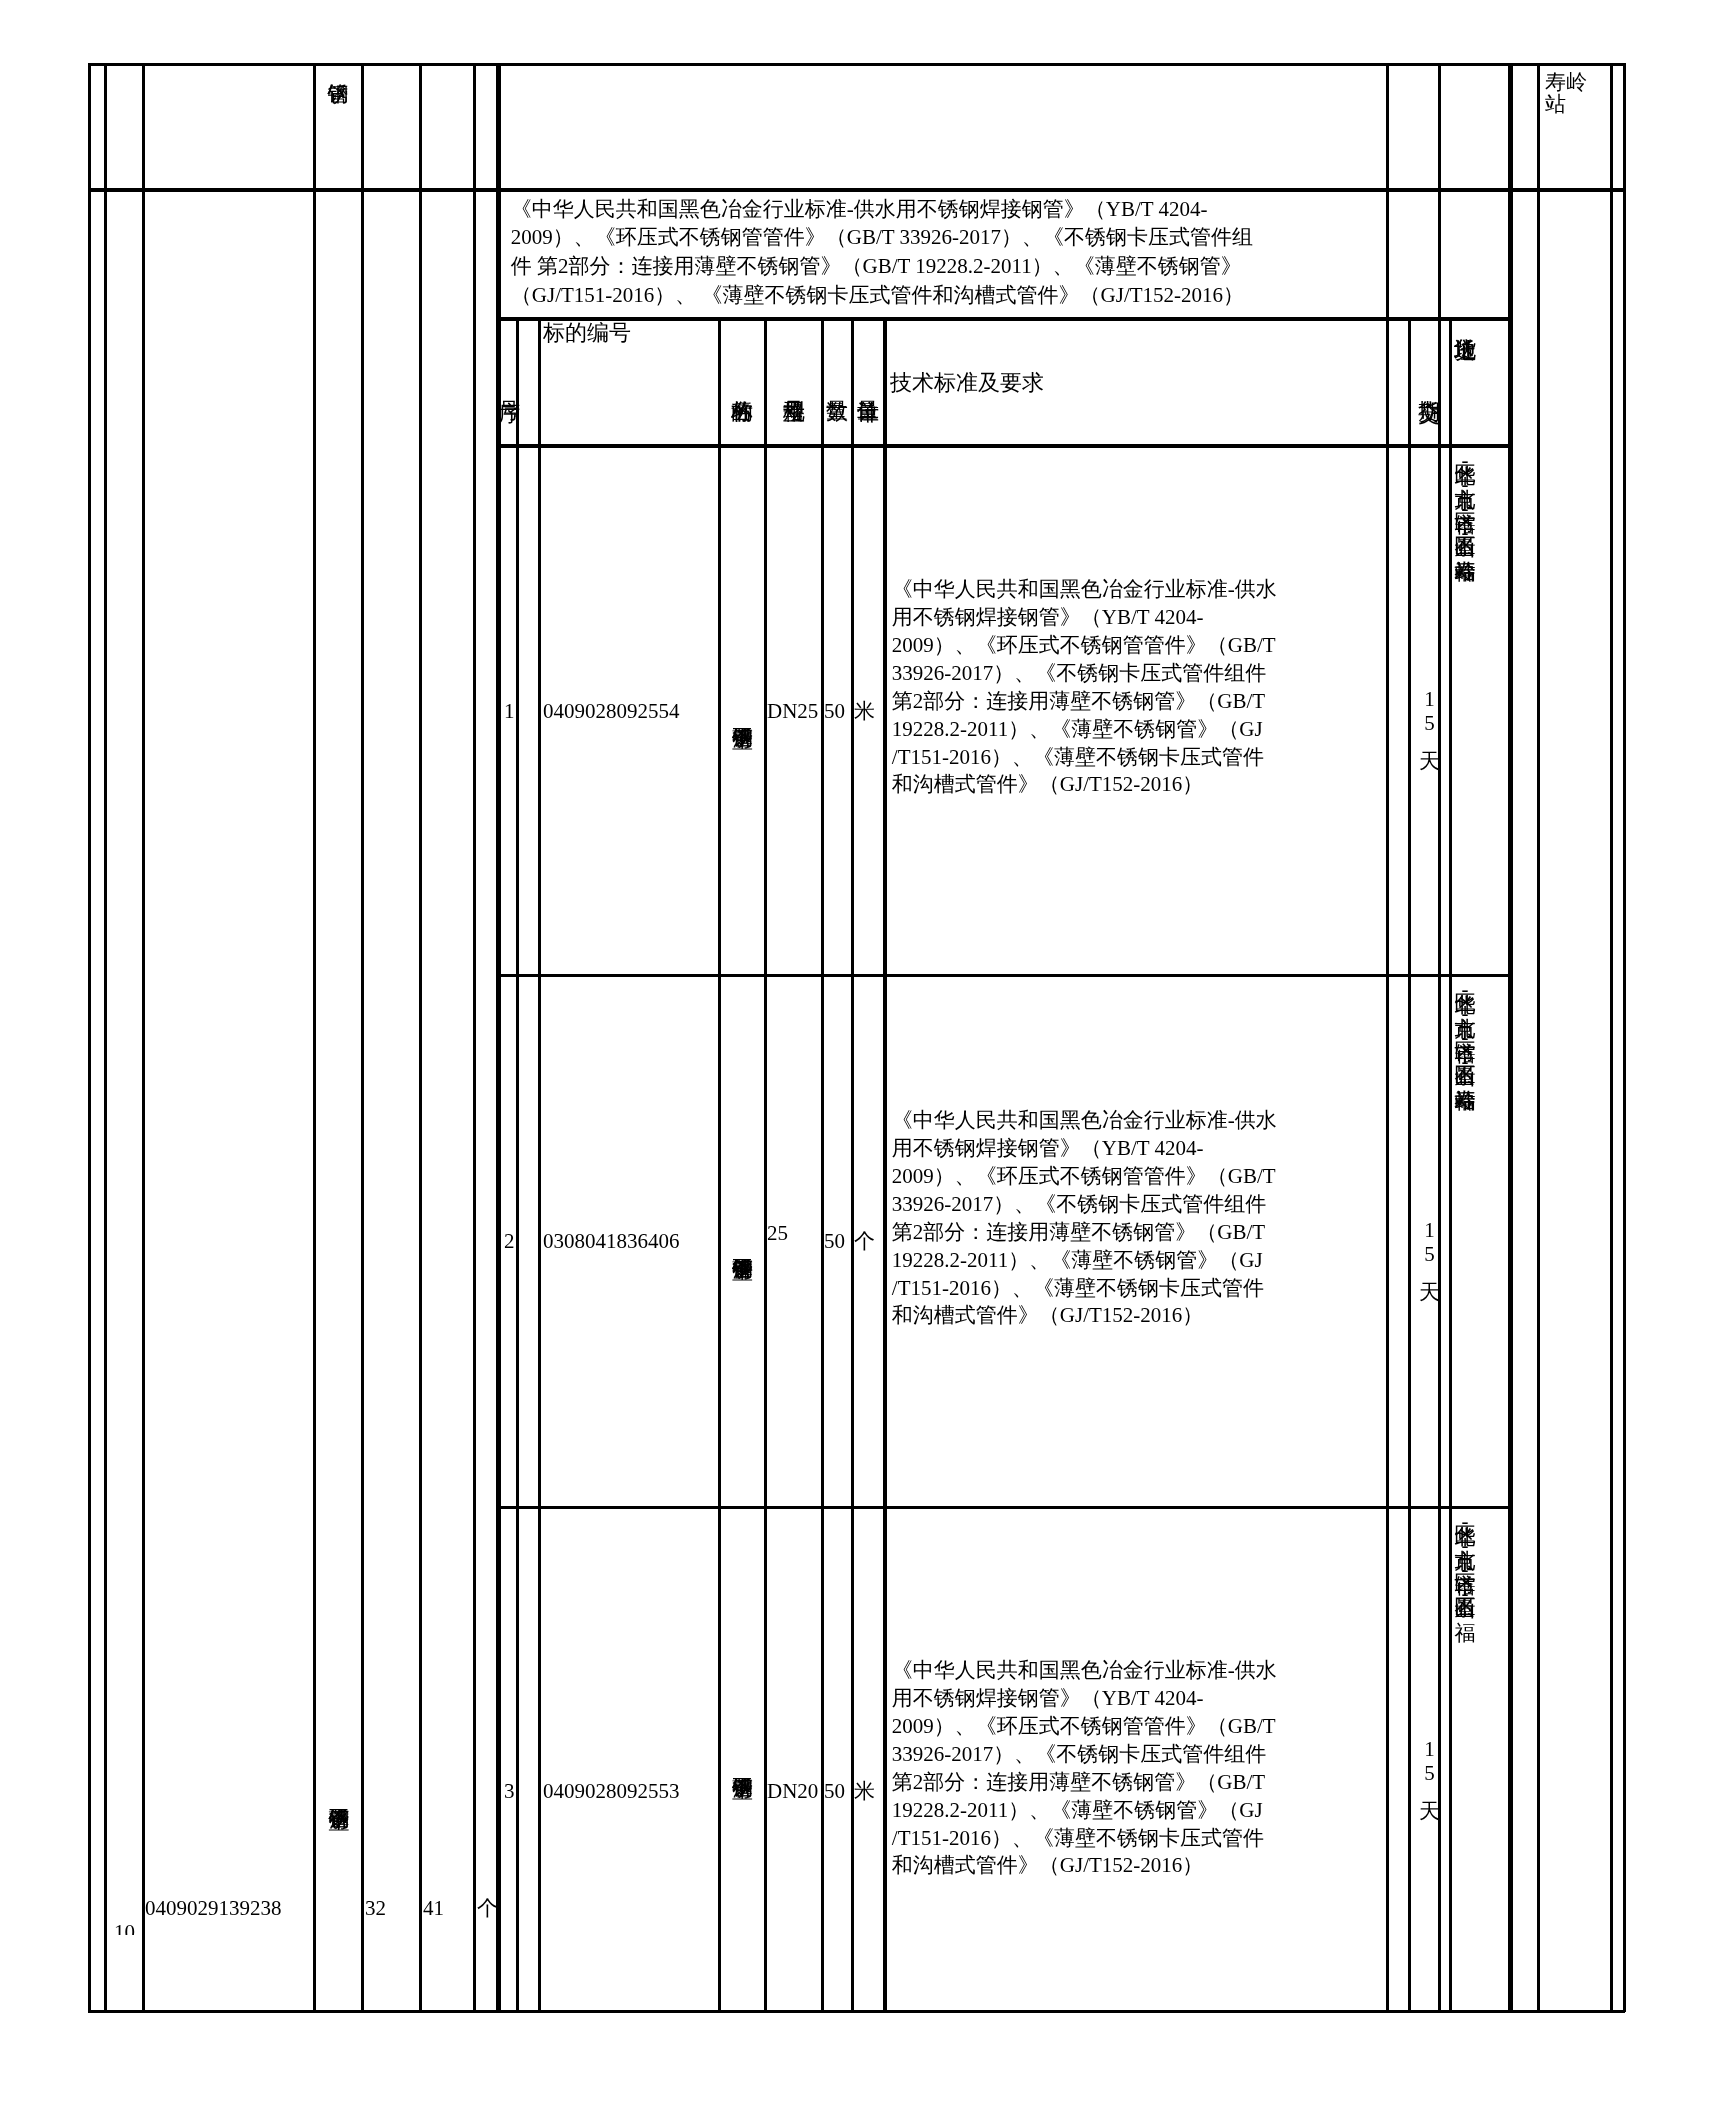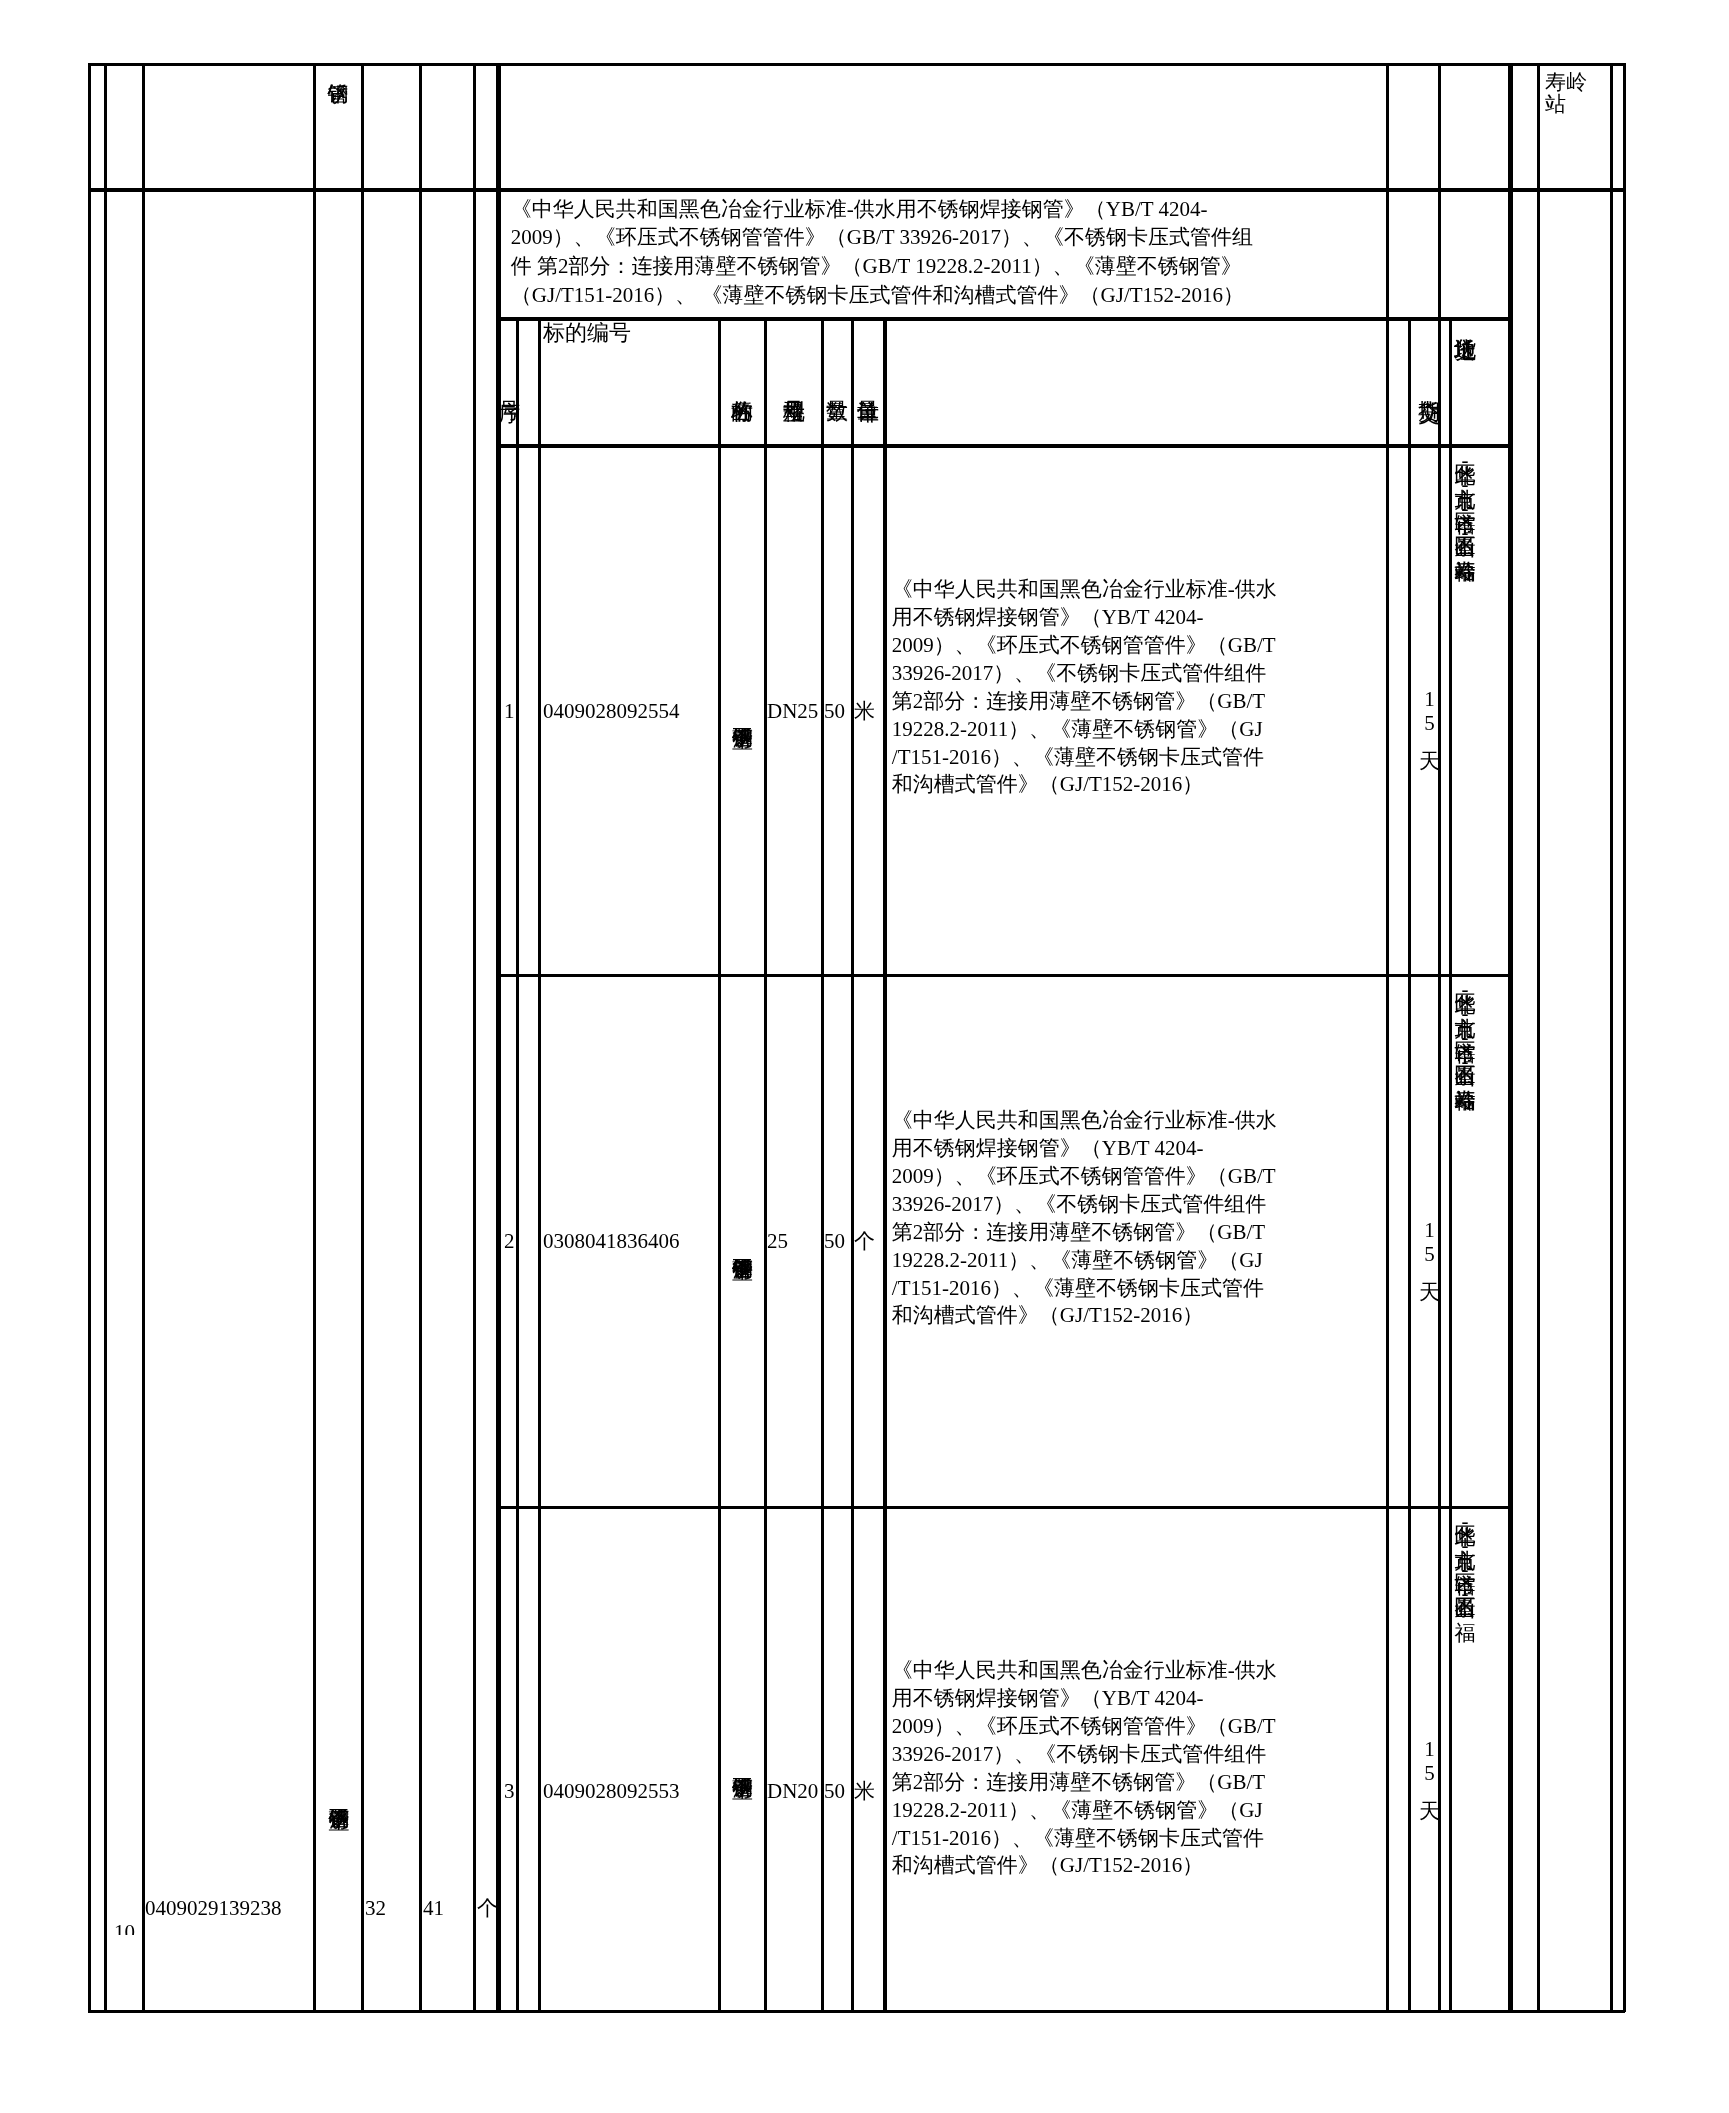--- a/index.html
+++ b/index.html
@@ -134,20 +134,23 @@
   </div>
   <div class="vtext-wrap vtext-mid" style="left:767px;top:321px;width:55px;height:123px;">
     <span class="vtext hdr" style="writing-mode:vertical-rl;">规格型号</span>
   </div>
   <div class="vtext-wrap vtext-mid" style="left:824px;top:321px;width:27px;height:123px;">
     <span class="vtext hdr">数量</span>
   </div>
   <div class="vtext-wrap vtext-mid" style="left:854px;top:321px;width:29px;height:123px;">
     <span class="vtext hdr">计量单位</span>
   </div>
+  <div class="cellbox" style="left:890px;top:321px;width:515px;height:123px;display:flex;align-items:center;">
+    <div class="hdr">技术标准及要求</div>
+  </div>
   <div class="vtext-wrap vtext-mid" style="left:1411px;top:321px;width:37px;height:123px;">
     <span class="vtext hdr">交货期</span>
   </div>
   <div class="vtext-wrap" style="left:1452px;top:321px;width:56px;height:123px;align-items:flex-start;justify-content:flex-start;">
     <span class="vtext hdr" style="margin-left:1.9px;">送货地址</span>
   </div>
 
   <div class="cellbox" style="left:501px;top:448px;width:1008px;height:526px;"></div>
 
   <div class="cellbox" style="left:501px;top:692px;width:16.3px;height:38px;display:flex;align-items:center;justify-content:center;">
@@ -189,21 +192,21 @@
 
   <div class="cellbox" style="left:501px;top:1222px;width:16.3px;height:38px;display:flex;align-items:center;justify-content:center;">
     <div class="num">2</div>
   </div>
   <div class="cellbox" style="left:543px;top:1222px;width:175px;height:38px;display:flex;align-items:center;">
     <div class="num">0308041836406</div>
   </div>
   <div class="vtext-wrap vtext-mid" style="left:721px;top:977px;width:43px;height:529px;">
     <span class="vtext cn">薄壁不锈钢管管件</span>
   </div>
-  <div class="cellbox" style="left:767px;top:1222px;width:55px;height:38px;display:flex;align-items:center;">
+  <div class="cellbox" style="left:767px;top:1222px;width:55px;height:38px;display:flex;">
     <div class="num">25</div>
   </div>
   <div class="cellbox" style="left:824px;top:1222px;width:27px;height:38px;display:flex;align-items:center;">
     <div class="num">50</div>
   </div>
   <div class="cellbox" style="left:854px;top:1222px;width:29px;height:38px;display:flex;align-items:center;">
     <div class="cn">个</div>
   </div>
   <div class="cellbox" style="left:888px;top:1107px;width:519px;height:279px;">
     <div class="tech" style="padding:0 3.8px;">《中华人民共和国黑色冶金行业标准-供水

